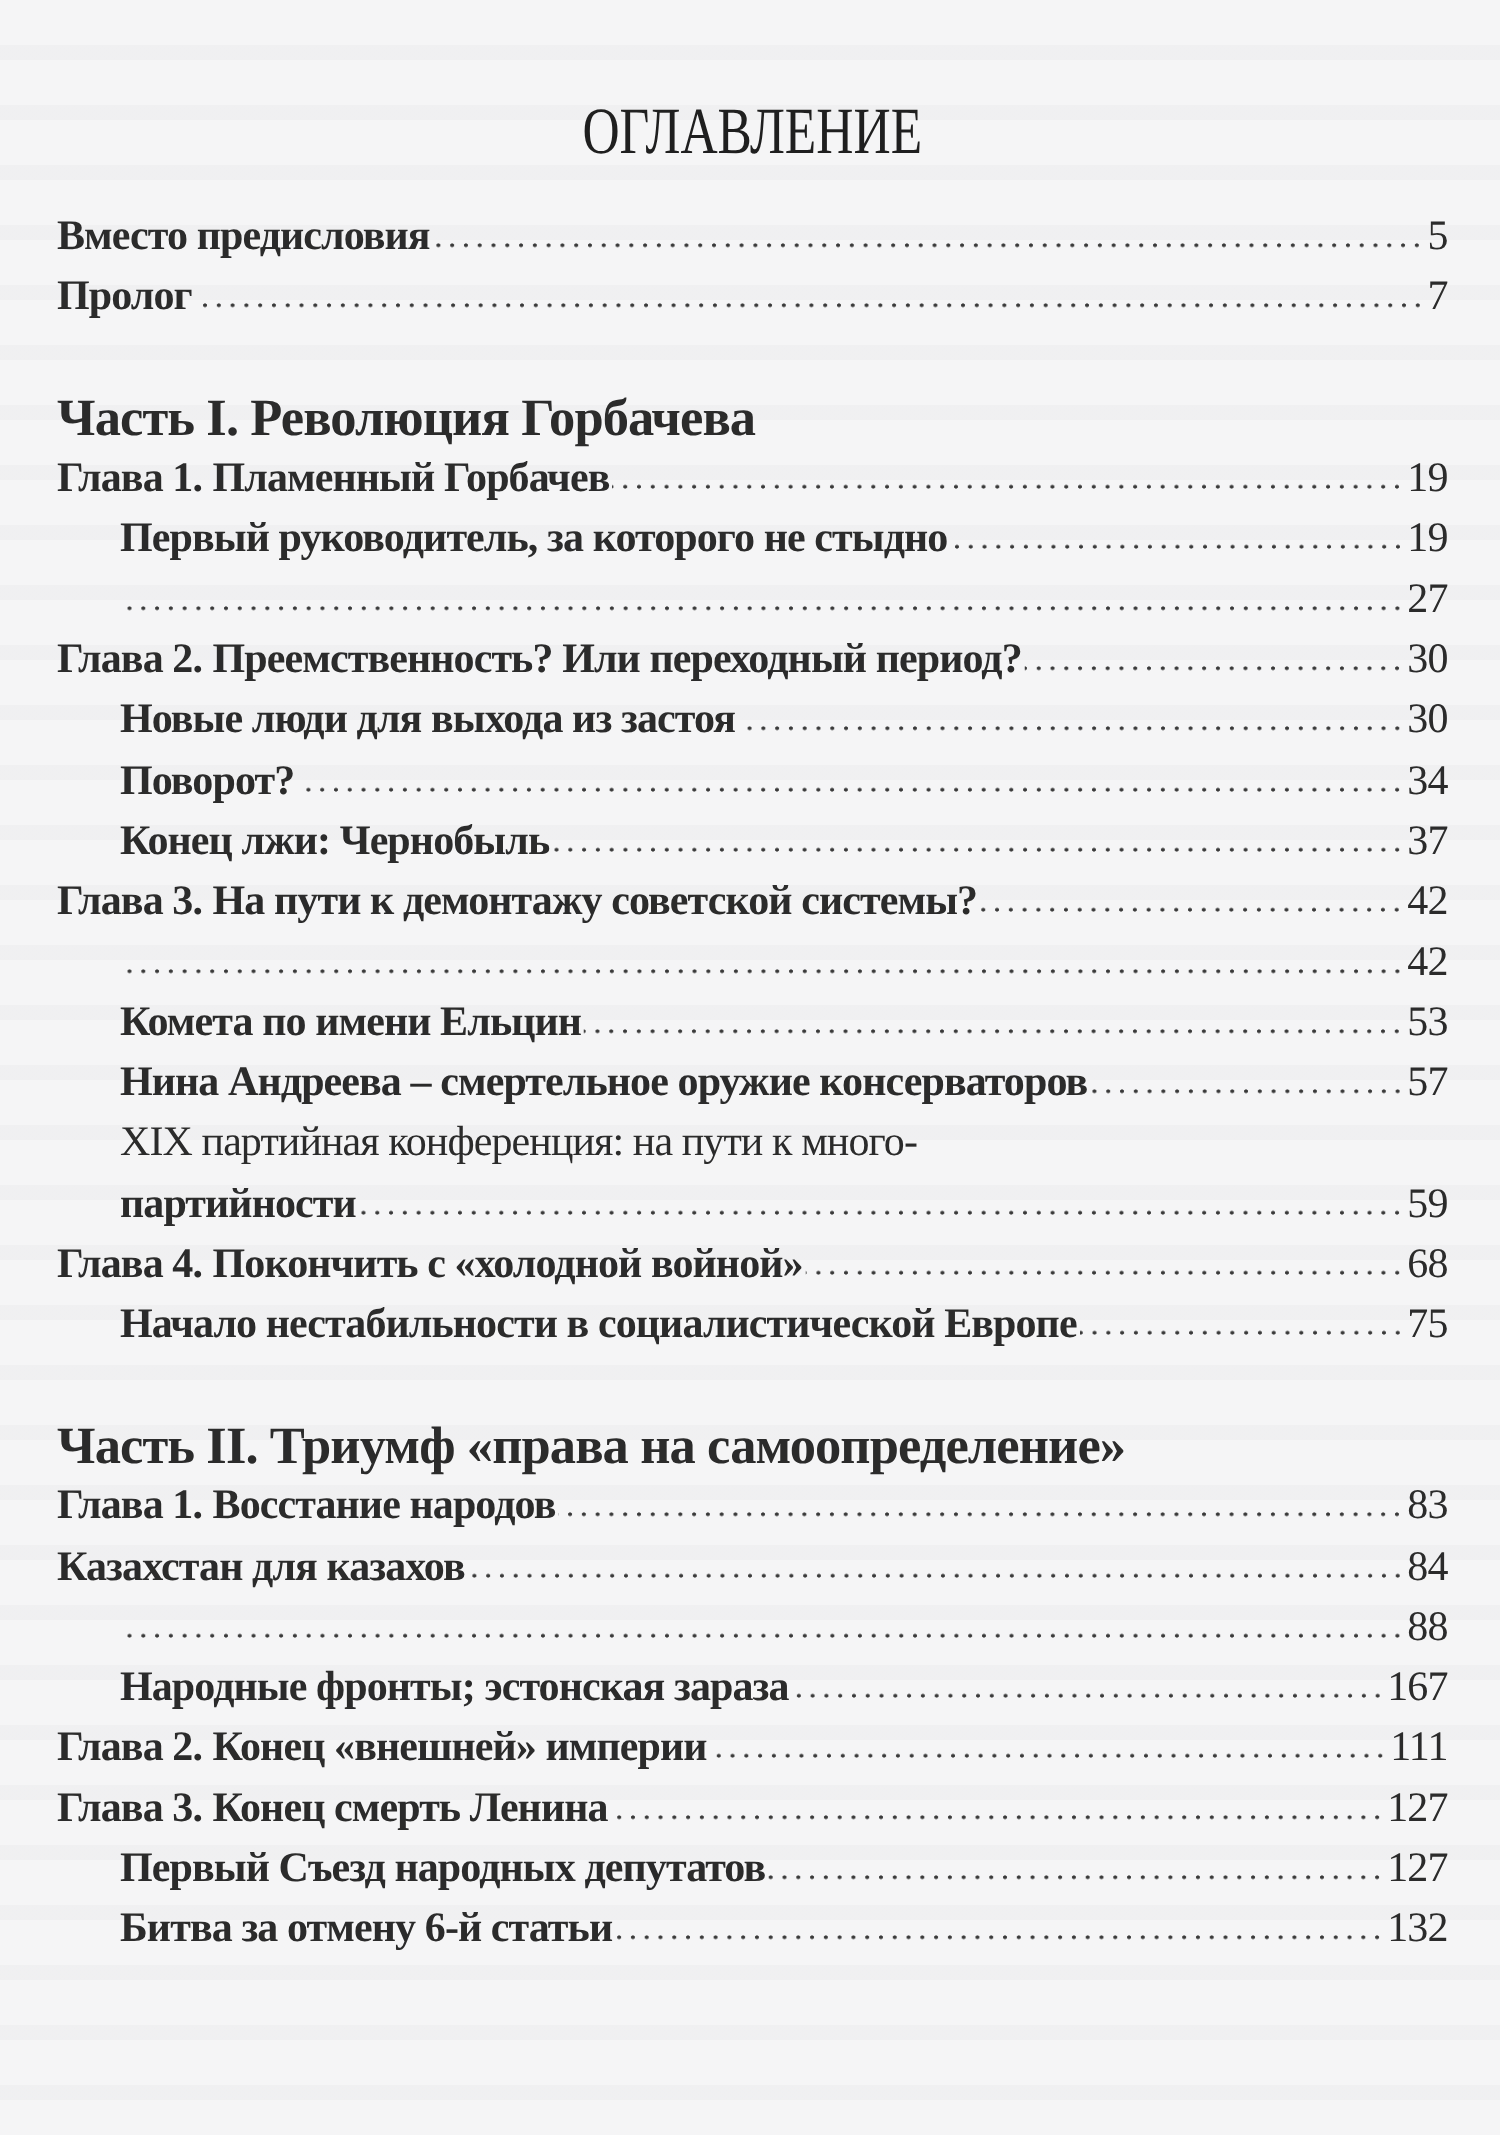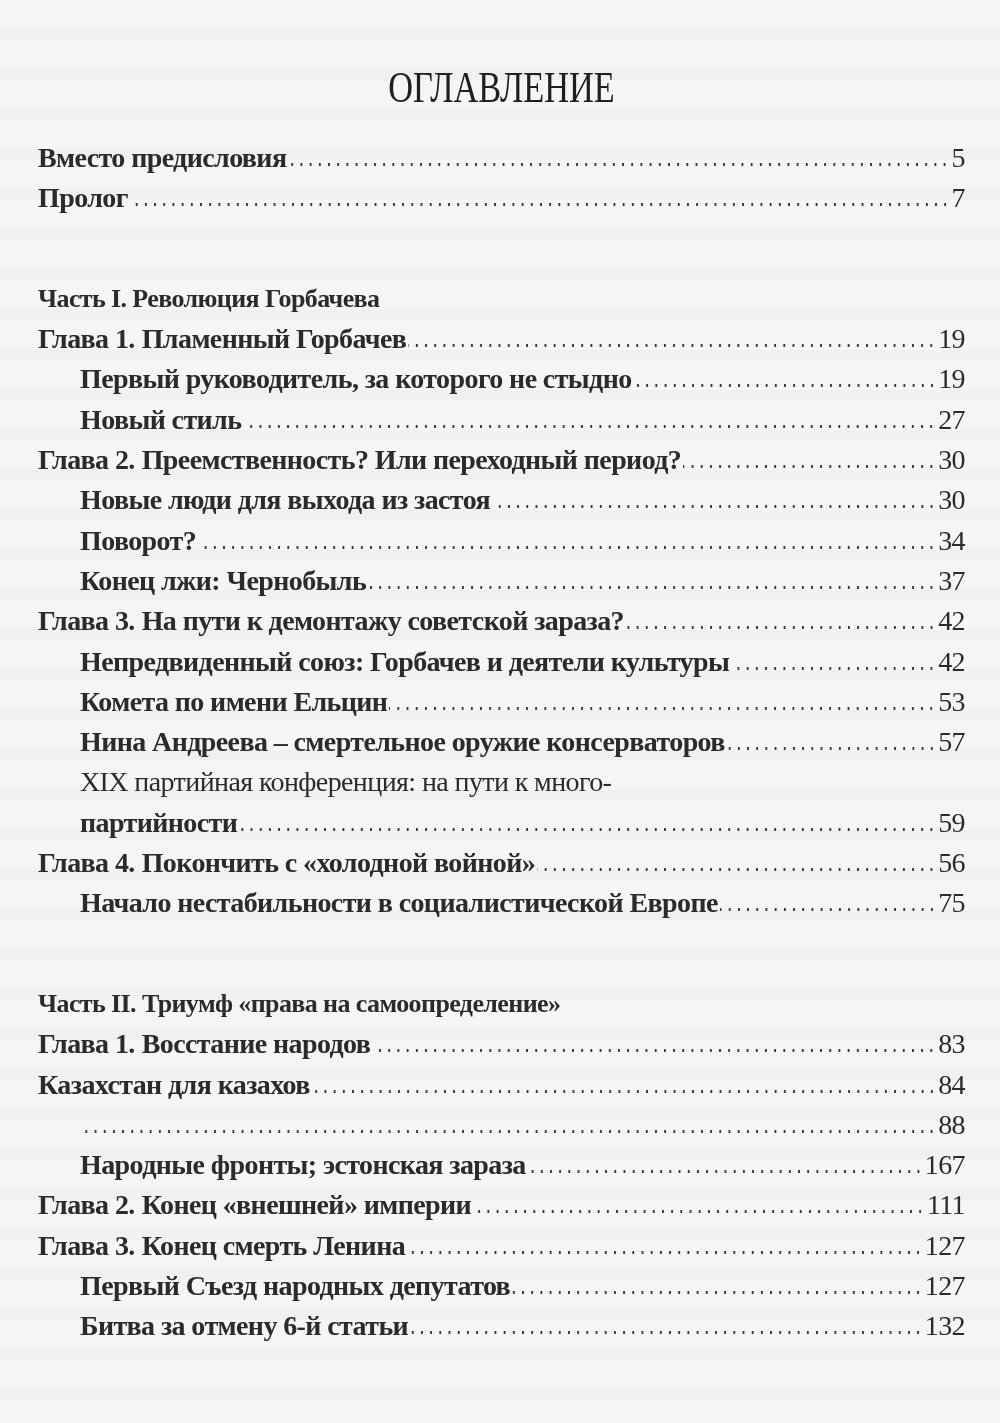--- a/index.html
+++ b/index.html
@@ -85,26 +85,25 @@
       background-size: 9.2px 3px;
       background-repeat: repeat-x;
       background-position: right bottom;
     }
     .row .page-num {
       flex: 0 0 auto;
       letter-spacing: -0.6px;
     }
     .part {
       font-weight: bold;
-      font-size: 26px;
+      font-size: 35px;
       line-height: 40px;
       height: 40.3px;
       letter-spacing: -0.6px;
       white-space: nowrap;
-      margin-top: 20px;
     }
     .gap { height: 40.3px; }
     .wrap-line {
       font-size: 28px;
       line-height: 40px;
       height: 40.3px;
       padding-left: 42px;
       letter-spacing: -0.6px;
       white-space: nowrap;
     }
@@ -138,21 +137,20 @@
       <span class="bold">Глава 1.</span>&nbsp;<span class="text">Пламенный Горбачев</span>
       <span class="leader"></span>
       <span class="page-num">19</span>
     </div>
     <div class="row indent">
       <span class="text">Первый руководитель, за которого не стыдно</span>
       <span class="leader"></span>
       <span class="page-num">19</span>
     </div>
     <div class="row indent">
-      <span class="text">Новый стиль</span>
       <span class="leader"></span>
       <span class="page-num">27</span>
     </div>
 
     <div class="row">
       <span class="bold">Глава 2.</span>&nbsp;<span class="text">Преемственность? Или переходный период?</span>
       <span class="leader"></span>
       <span class="page-num">30</span>
     </div>
     <div class="row indent">
@@ -165,26 +163,25 @@
       <span class="leader"></span>
       <span class="page-num">34</span>
     </div>
     <div class="row indent">
       <span class="text">Конец лжи: Чернобыль</span>
       <span class="leader"></span>
       <span class="page-num">37</span>
     </div>
 
     <div class="row">
-      <span class="bold">Глава 3.</span>&nbsp;<span class="text">На пути к демонтажу советской зараза?</span>
+      <span class="bold">Глава 3.</span>&nbsp;<span class="text">На пути к демонтажу советской системы?</span>
       <span class="leader"></span>
       <span class="page-num">42</span>
     </div>
     <div class="row indent">
-      <span class="text">Непредвиденный союз: Горбачев и деятели культуры</span>
       <span class="leader"></span>
       <span class="page-num">42</span>
     </div>
     <div class="row indent">
       <span class="text">Комета по имени Ельцин</span>
       <span class="leader"></span>
       <span class="page-num">53</span>
     </div>
     <div class="row indent">
       <span class="text">Нина Андреева – смертельное оружие консерваторов</span>
@@ -194,21 +191,21 @@
     <div class="wrap-line">XIX партийная конференция: на пути к много-</div>
     <div class="row indent">
       <span class="text">партийности</span>
       <span class="leader"></span>
       <span class="page-num">59</span>
     </div>
 
     <div class="row">
       <span class="bold">Глава 4.</span>&nbsp;<span class="text">Покончить с «холодной войной»</span>
       <span class="leader"></span>
-      <span class="page-num">56</span>
+      <span class="page-num">68</span>
     </div>
     <div class="row indent">
       <span class="text">Начало нестабильности в социалистической Европе</span>
       <span class="leader"></span>
       <span class="page-num">75</span>
     </div>
 
     <div class="gap"></div>
 
     <div class="part">Часть II. Триумф «права на самоопределение»</div>

